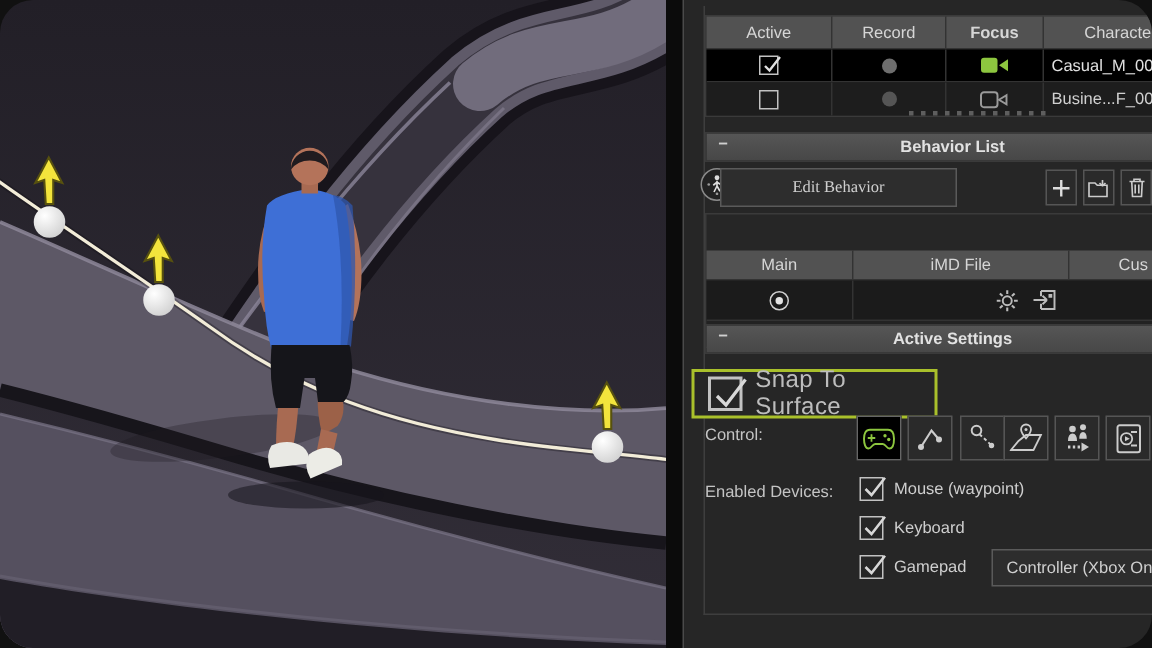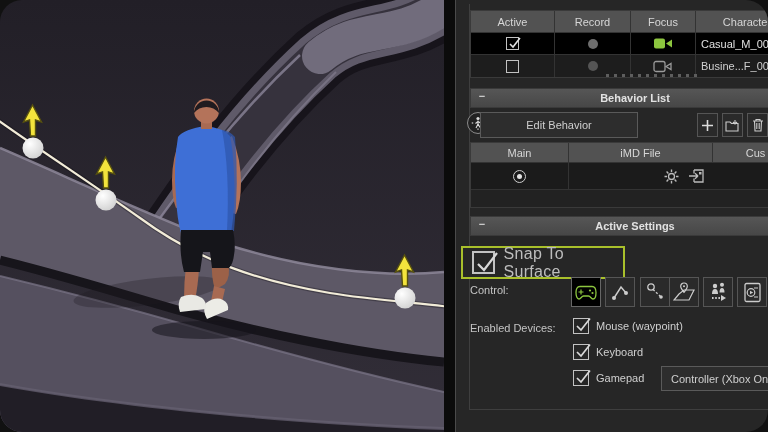--- a/index.html
+++ b/index.html
@@ -25,21 +25,21 @@
 
   
   .tbl { position:absolute; left:14px; width:330px; border:1px solid #3a3a3a; }
   .trow { display:flex; border-bottom:1px solid #333; }
   .trow:last-child { border-bottom:none; }
   .tcell { display:flex; align-items:center; justify-content:center;
            border-right:1px solid #333; overflow:hidden; white-space:nowrap; }
   .thead .tcell { background:#525252; color:#d6d6d6; height:21px; }
   .trow.r { height:22px; background:#1d1d1d; }
   .trow.r.selected { background:#000; }
-  .tbl2 .thead .tcell { height:19px; }
+  .tbl2 .thead .tcell { height:19px;margin-top:24px; }
   .tbl2 .trow.r { height:27px; }
   .cell-left { justify-content:flex-start; padding-left:5px; }
 
   
   .cbx { border:1px solid #c2c2c2; background:transparent; position:relative; }
   .cbx svg { position:absolute; left:0; top:-3px; overflow:visible; }
   .dot { border-radius:50%; }
   .radio { width:13px; height:13px; border:1px solid #cfcfcf; border-radius:50%;
            position:relative; }
   .radio::after { content:""; position:absolute; left:3px; top:3px; width:5px; height:5px;
@@ -157,21 +157,21 @@
 
   <div class="divider"></div>
 
   <div class="panel">
     <div class="content-frame"></div>
 
     <div class="tbl" style="top:10px;">
       <div class="trow thead">
         <div class="tcell" style="width:84px;">Active</div>
         <div class="tcell" style="width:76px;">Record</div>
-        <div class="tcell" style="width:65px;">Focus</div>
+        <div class="tcell" style="width:65px;font-weight:bold;">Focus</div>
         <div class="tcell" style="flex:1;">Character</div>
       </div>
       <div class="trow r selected">
         <div class="tcell" style="width:84px;">
           <div class="cbx" style="width:13px;height:13px;">
             <svg width="16" height="16" viewBox="0 0 16 16">
                 <polyline points="3,9 6,12 13,3" fill="none" stroke="#e0e0e0" stroke-width="1.6"></polyline>
               </svg>
           </div>
         </div>
@@ -225,21 +225,21 @@
 
     <div class="abs" style="top:112px;left:11px;width:22px;height:22px;border:1px solid #8a8a8a;border-radius:50%;display:flex;align-items:center;justify-content:center;background:#222;">
       <svg width="14" height="14" viewBox="0 0 14 14">
         <circle cx="7" cy="2.5" r="1.6" fill="#ddd"></circle>
         <path d="M7,4.5 L7,8 M7,5.5 L4.5,7.5 M7,5.5 L9.5,7 M7,8 L5,12 M7,8 L9,11.5" stroke="#ddd" stroke-width="1.1" fill="none"></path>
         <circle cx="1.5" cy="7" r="0.9" fill="#999"></circle>
           <circle cx="12.5" cy="7" r="0.9" fill="#999"></circle>
           <circle cx="7" cy="13.2" r="0.9" fill="#999"></circle>
       </svg>
     </div>
-    <div class="btn abs" style="top:112px;left:24px;width:158px;height:26px;">
+    <div class="btn abs" style="top:112px;left:24px;width:158px;height:26px;font-family:Liberation Serif, serif;">
       <span>Edit Behavior</span>
     </div>
     <div class="icon-btn abs" style="top:113px;left:241px;width:21px;height:24px;">
       <svg width="13" height="13" viewBox="0 0 13 13">
           <path d="M6.5,1 V12 M1,6.5 H12" stroke="#ddd" stroke-width="1.6"></path>
         </svg>
     </div>
     <div class="icon-btn abs" style="top:113px;left:266px;width:21px;height:24px;">
       <svg width="15" height="13" viewBox="0 0 15 13">
         <path d="M1,3 h4 l1.5,1.5 H13 V12 H1 Z" fill="none" stroke="#ccc" stroke-width="1.1"></path>

